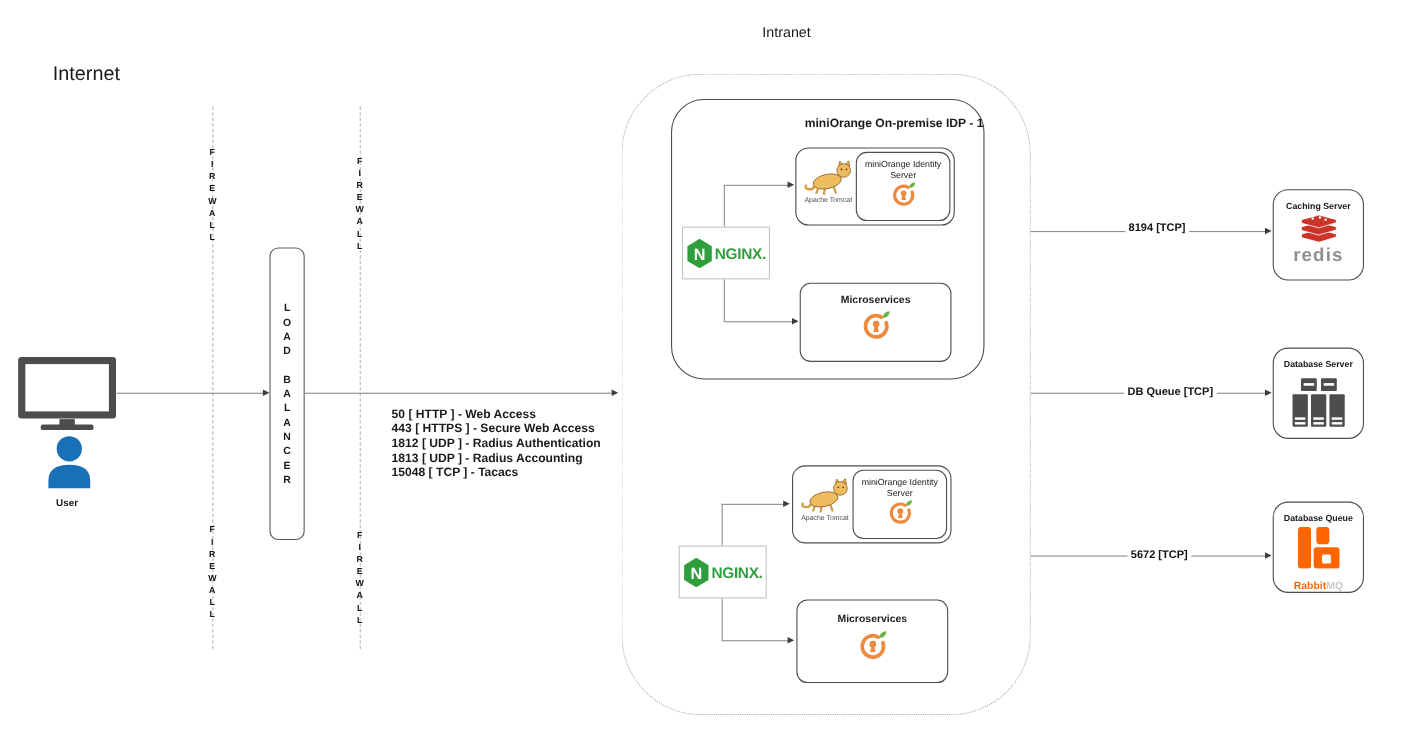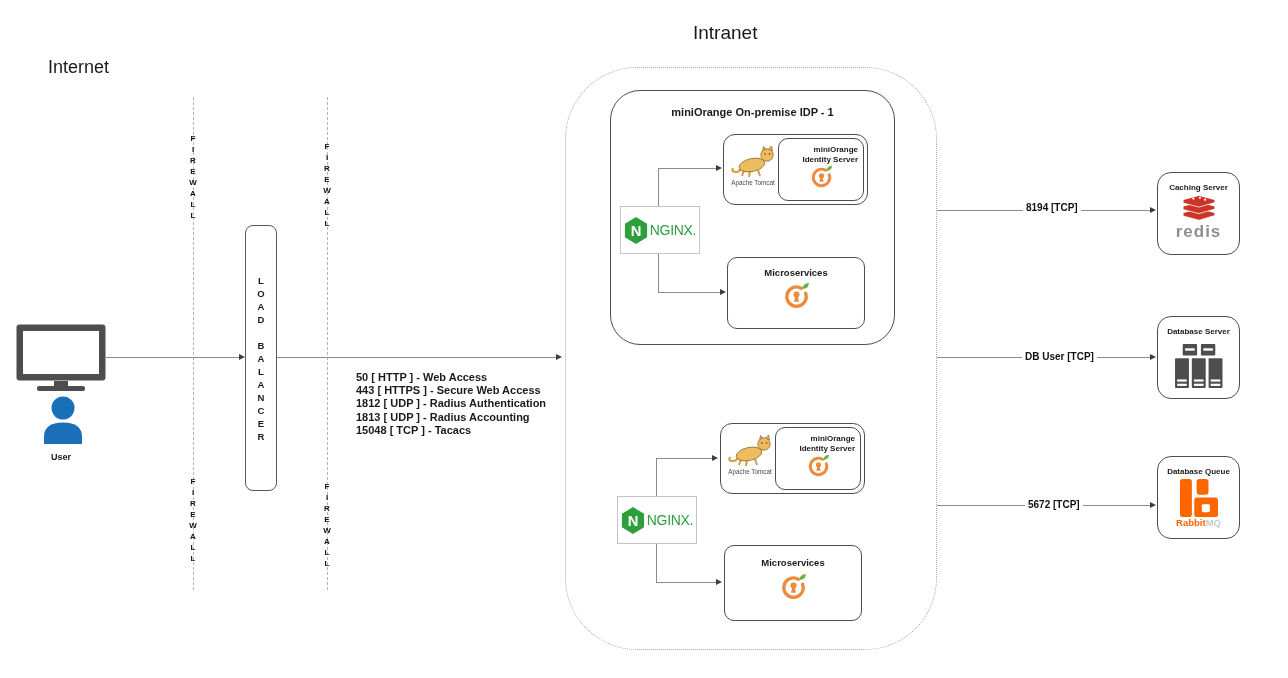--- a/index.html
+++ b/index.html
@@ -10,27 +10,27 @@
   .vline{position:absolute;width:1px;background:#8c8c8c}
   .arrow-r{position:absolute;width:0;height:0;border-top:3.5px solid transparent;
            border-bottom:3.5px solid transparent;border-left:6px solid #3d3d3d}
   .dashv{position:absolute;width:0;border-left:1px dashed #b5b5b5}
   .box{position:absolute;background:#fff;border:1px solid #4d4d4d;box-sizing:border-box}
   .vtext{white-space:pre-line;text-align:center;font-weight:bold}
   .fwtext{position:absolute;width:20px;text-align:center;font-size:8px;font-weight:bold;
           line-height:11px;white-space:pre-line;color:#111}
   .portlabel{position:absolute;background:#fff;font-size:10px;font-weight:bold;
              padding:0 3px;line-height:13px;color:#111}
-  .idp-title{position:absolute;top:15px;left:0;right:0;text-align:center;
+  .idp-title{position:absolute;top:15px;left:0;right:0;text-align:right;
              font-size:11px;font-weight:bold}
   .proto{font-size:11px;font-weight:bold;line-height:13.2px;white-space:nowrap}
   .srv-title{font-size:8px;font-weight:bold;text-align:center;margin-top:10px}
-  .nginx-word{font-size:14px;font-weight:normal;letter-spacing:-0.3px;color:#2f9e3d}
+  .nginx-word{font-size:14px;font-weight:bold;letter-spacing:-0.3px;color:#2f9e3d}
   .ms-title{font-size:9.5px;font-weight:bold;text-align:center;margin-top:9px}
-  .ids-title{font-size:8px;line-height:9.5px;font-weight:bold;text-align:right;margin:6px 5px 0}
+  .ids-title{font-size:8px;line-height:9.5px;font-weight:normal;text-align:center;margin:6px 5px 0}
   .tomcat-word{position:absolute;left:0;top:44px;width:58px;text-align:center;
                font-size:6.3px;color:#4a4a4a}
 </style>
 </head>
 <body>
 
 <svg width="0" height="0" style="position:absolute" aria-hidden="true">
   <defs>
     <symbol id="mo-logo" viewBox="0 0 24 24">
       <path d="M 16.3 5.55 A 8.6 8.6 0 1 0 20.1 10.06" fill="none" stroke="#ee8a3e" stroke-width="3" stroke-linecap="round"></path>
@@ -80,21 +80,21 @@
       <rect x="17.5" y="0" width="12.5" height="16.5" rx="3" fill="#ff6600"></rect>
       <rect x="15" y="19.5" width="25" height="20.5" rx="3" fill="#ff6600"></rect>
       <rect x="23" y="26.5" width="8.5" height="8.5" rx="1.5" fill="#fff"></rect>
     </symbol>
   </defs>
 </svg>
 
 <div class="canvas">
 
   <div class="abs" style="left:48px;top:57px;font-size:18px">Internet</div>
-  <div class="abs" style="left:693px;top:22px;font-size:19px">Intranet</div>
+  <div class="abs" style="left:693px;top:22px;font-size:13px">Intranet</div>
 
   <div class="dashv" style="left:193px;top:97px;height:493px"></div>
   <div class="dashv" style="left:327px;top:97px;height:493px"></div>
   <div class="fwtext" style="left:183px;top:133px">F
 I
 R
 E
 W
 A
 L
@@ -244,21 +244,21 @@
         <use href="#mo-logo"></use>
       </svg>
   </div>
 
   <div class="hline" style="left:937px;top:210px;width:214px"></div>
   <div class="arrow-r" style="left:1150px;top:207px"></div>
   <div class="portlabel" style="left:1023px;top:201px">8194 [TCP]</div>
 
   <div class="hline" style="left:937px;top:357px;width:214px"></div>
   <div class="arrow-r" style="left:1150px;top:354px"></div>
-  <div class="portlabel" style="left:1022px;top:350px">DB User [TCP]</div>
+  <div class="portlabel" style="left:1022px;top:350px">DB Queue [TCP]</div>
 
   <div class="hline" style="left:937px;top:505px;width:214px"></div>
   <div class="arrow-r" style="left:1150px;top:502px"></div>
   <div class="portlabel" style="left:1025px;top:498px">5672 [TCP]</div>
 
   <div class="box" style="left:1157px;top:316px;width:83px;height:83px;border-radius:14px">
     <div class="srv-title">Database Server</div>
     <svg style="display:block;margin:7px auto 0" width="54" height="46" viewBox="0 0 56 48">
         <use href="#db-logo"></use>
       </svg>
@@ -270,16 +270,16 @@
         <use href="#redis-logo"></use>
       </svg>
     <div style="text-align:center;font-size:17px;font-weight:bold;color:#8f8f8f;letter-spacing:1px;line-height:18px">redis</div>
   </div>
 
   <div class="box" style="left:1157px;top:456px;width:83px;height:83px;border-radius:14px">
     <div class="srv-title">Database Queue</div>
     <svg style="display:block;margin:3px auto 0" width="38" height="38" viewBox="0 0 40 40">
         <use href="#rabbit-logo"></use>
       </svg>
-    <div style="text-align:center;font-size:9.5px;font-weight:bold;line-height:10px;margin-top:1px"><span style="color:#ff6600">Rabbit</span><span style="color:#c9c9c9">MQ</span></div>
+    <div style="text-align:center;font-size:9.5px;font-weight:bold;line-height:10px;margin-top:11px"><span style="color:#ff6600">Rabbit</span><span style="color:#c9c9c9">MQ</span></div>
   </div>
 
 </div>
 
 </body></html>

